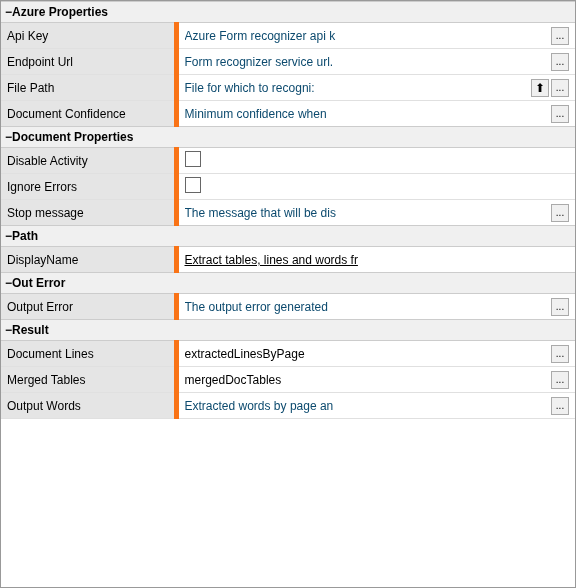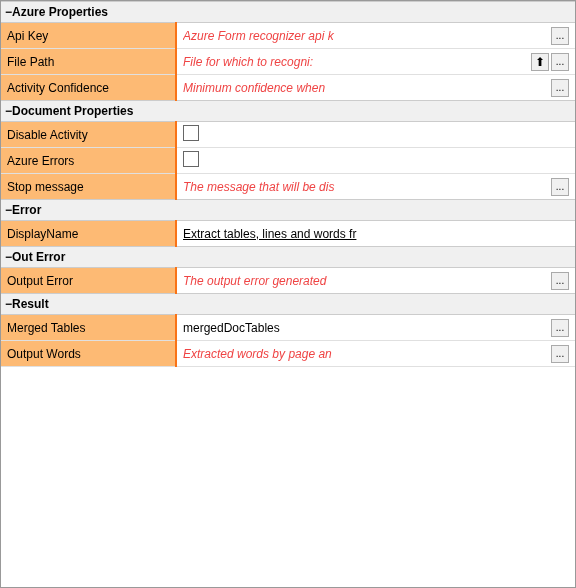--- a/index.html
+++ b/index.html
@@ -24,44 +24,43 @@
     }
 
     .prop-row td {
       padding: 3px 6px;
       vertical-align: middle;
     }
 
     .prop-name {
       width: 175px;
       min-width: 175px;
-      background: #fdba74;
-      border-right: 2px solid #f97316;
+      background: #e5e5e5;
+      border-right: 5px solid #f97316;
       color: #000;
     }
 
     .prop-value {
       background: #fff;
       color: #888;
       font-style: normal;
     }
 
     .prop-value-inner {
       display: flex;
       align-items: center;
       width: 100%;
     }
 
     .value-text {
       flex: 1;
       overflow: hidden;
       text-overflow: ellipsis;
       white-space: nowrap;
-      color: #ef4444;
-      font-style: italic;
+      color: #0c4a6e;
     }
 
     .value-text.solid {
       color: #000;
       font-style: normal;
     }
 
     .ellipsis-btn {
       width: 18px;
       height: 18px;
@@ -128,60 +127,69 @@
       <tr class="prop-row">
         <td class="prop-name"><span>Api Key</span></td>
         <td class="prop-value">
           <div class="prop-value-inner">
             <span class="value-text">Azure Form recognizer api k</span>
             <button class="ellipsis-btn">...</button>
           </div>
         </td>
       </tr>
       <tr class="prop-row">
+        <td class="prop-name"><span>Endpoint Url</span></td>
+        <td class="prop-value">
+          <div class="prop-value-inner">
+            <span class="value-text">Form recognizer service url.</span>
+            <button class="ellipsis-btn">...</button>
+          </div>
+        </td>
+      </tr>
+      <tr class="prop-row">
         <td class="prop-name"><span>File Path</span></td>
         <td class="prop-value">
           <div class="prop-value-inner">
             <span class="value-text">File for which to recogni:</span>
             <button class="upload-btn">⬆</button>
             <button class="ellipsis-btn">...</button>
           </div>
         </td>
       </tr>
       <tr class="prop-row">
-        <td class="prop-name"><span>Activity Confidence</span></td>
+        <td class="prop-name"><span>Document Confidence</span></td>
         <td class="prop-value">
           <div class="prop-value-inner">
             <span class="value-text">Minimum confidence when</span>
             <button class="ellipsis-btn">...</button>
           </div>
         </td>
       </tr>
       <tr class="section-row">
         <td colspan="2"><span class="toggle">−</span><span>Document Properties</span></td>
       </tr>
       <tr class="prop-row">
         <td class="prop-name"><span>Disable Activity</span></td>
         <td class="prop-value"><span class="checkbox-cell"></span></td>
       </tr>
       <tr class="prop-row">
-        <td class="prop-name"><span>Azure Errors</span></td>
+        <td class="prop-name"><span>Ignore Errors</span></td>
         <td class="prop-value"><span class="checkbox-cell"></span></td>
       </tr>
       <tr class="prop-row">
         <td class="prop-name"><span>Stop message</span></td>
         <td class="prop-value">
           <div class="prop-value-inner">
             <span class="value-text">The message that will be dis</span>
             <button class="ellipsis-btn">...</button>
           </div>
         </td>
       </tr>
       <tr class="section-row">
-        <td colspan="2"><span class="toggle">−</span><span>Error</span></td>
+        <td colspan="2"><span class="toggle">−</span><span>Path</span></td>
       </tr>
       <tr class="prop-row">
         <td class="prop-name"><span>DisplayName</span></td>
         <td class="prop-value"><span class="displayname-value">Extract tables, lines and words fr</span></td>
       </tr>
       <tr class="section-row">
         <td colspan="2"><span class="toggle">−</span><span>Out Error</span></td>
       </tr>
       <tr class="prop-row">
         <td class="prop-name"><span>Output Error</span></td>
@@ -189,20 +197,29 @@
           <div class="prop-value-inner">
             <span class="value-text">The output error generated</span>
             <button class="ellipsis-btn">...</button>
           </div>
         </td>
       </tr>
       <tr class="section-row">
         <td colspan="2"><span class="toggle">−</span><span>Result</span></td>
       </tr>
       <tr class="prop-row">
+        <td class="prop-name"><span>Document Lines</span></td>
+        <td class="prop-value">
+          <div class="prop-value-inner">
+            <span class="value-text solid">extractedLinesByPage</span>
+            <button class="ellipsis-btn">...</button>
+          </div>
+        </td>
+      </tr>
+      <tr class="prop-row">
         <td class="prop-name"><span>Merged Tables</span></td>
         <td class="prop-value">
           <div class="prop-value-inner">
             <span class="value-text solid">mergedDocTables</span>
             <button class="ellipsis-btn">...</button>
           </div>
         </td>
       </tr>
       <tr class="prop-row">
         <td class="prop-name"><span>Output Words</span></td>

